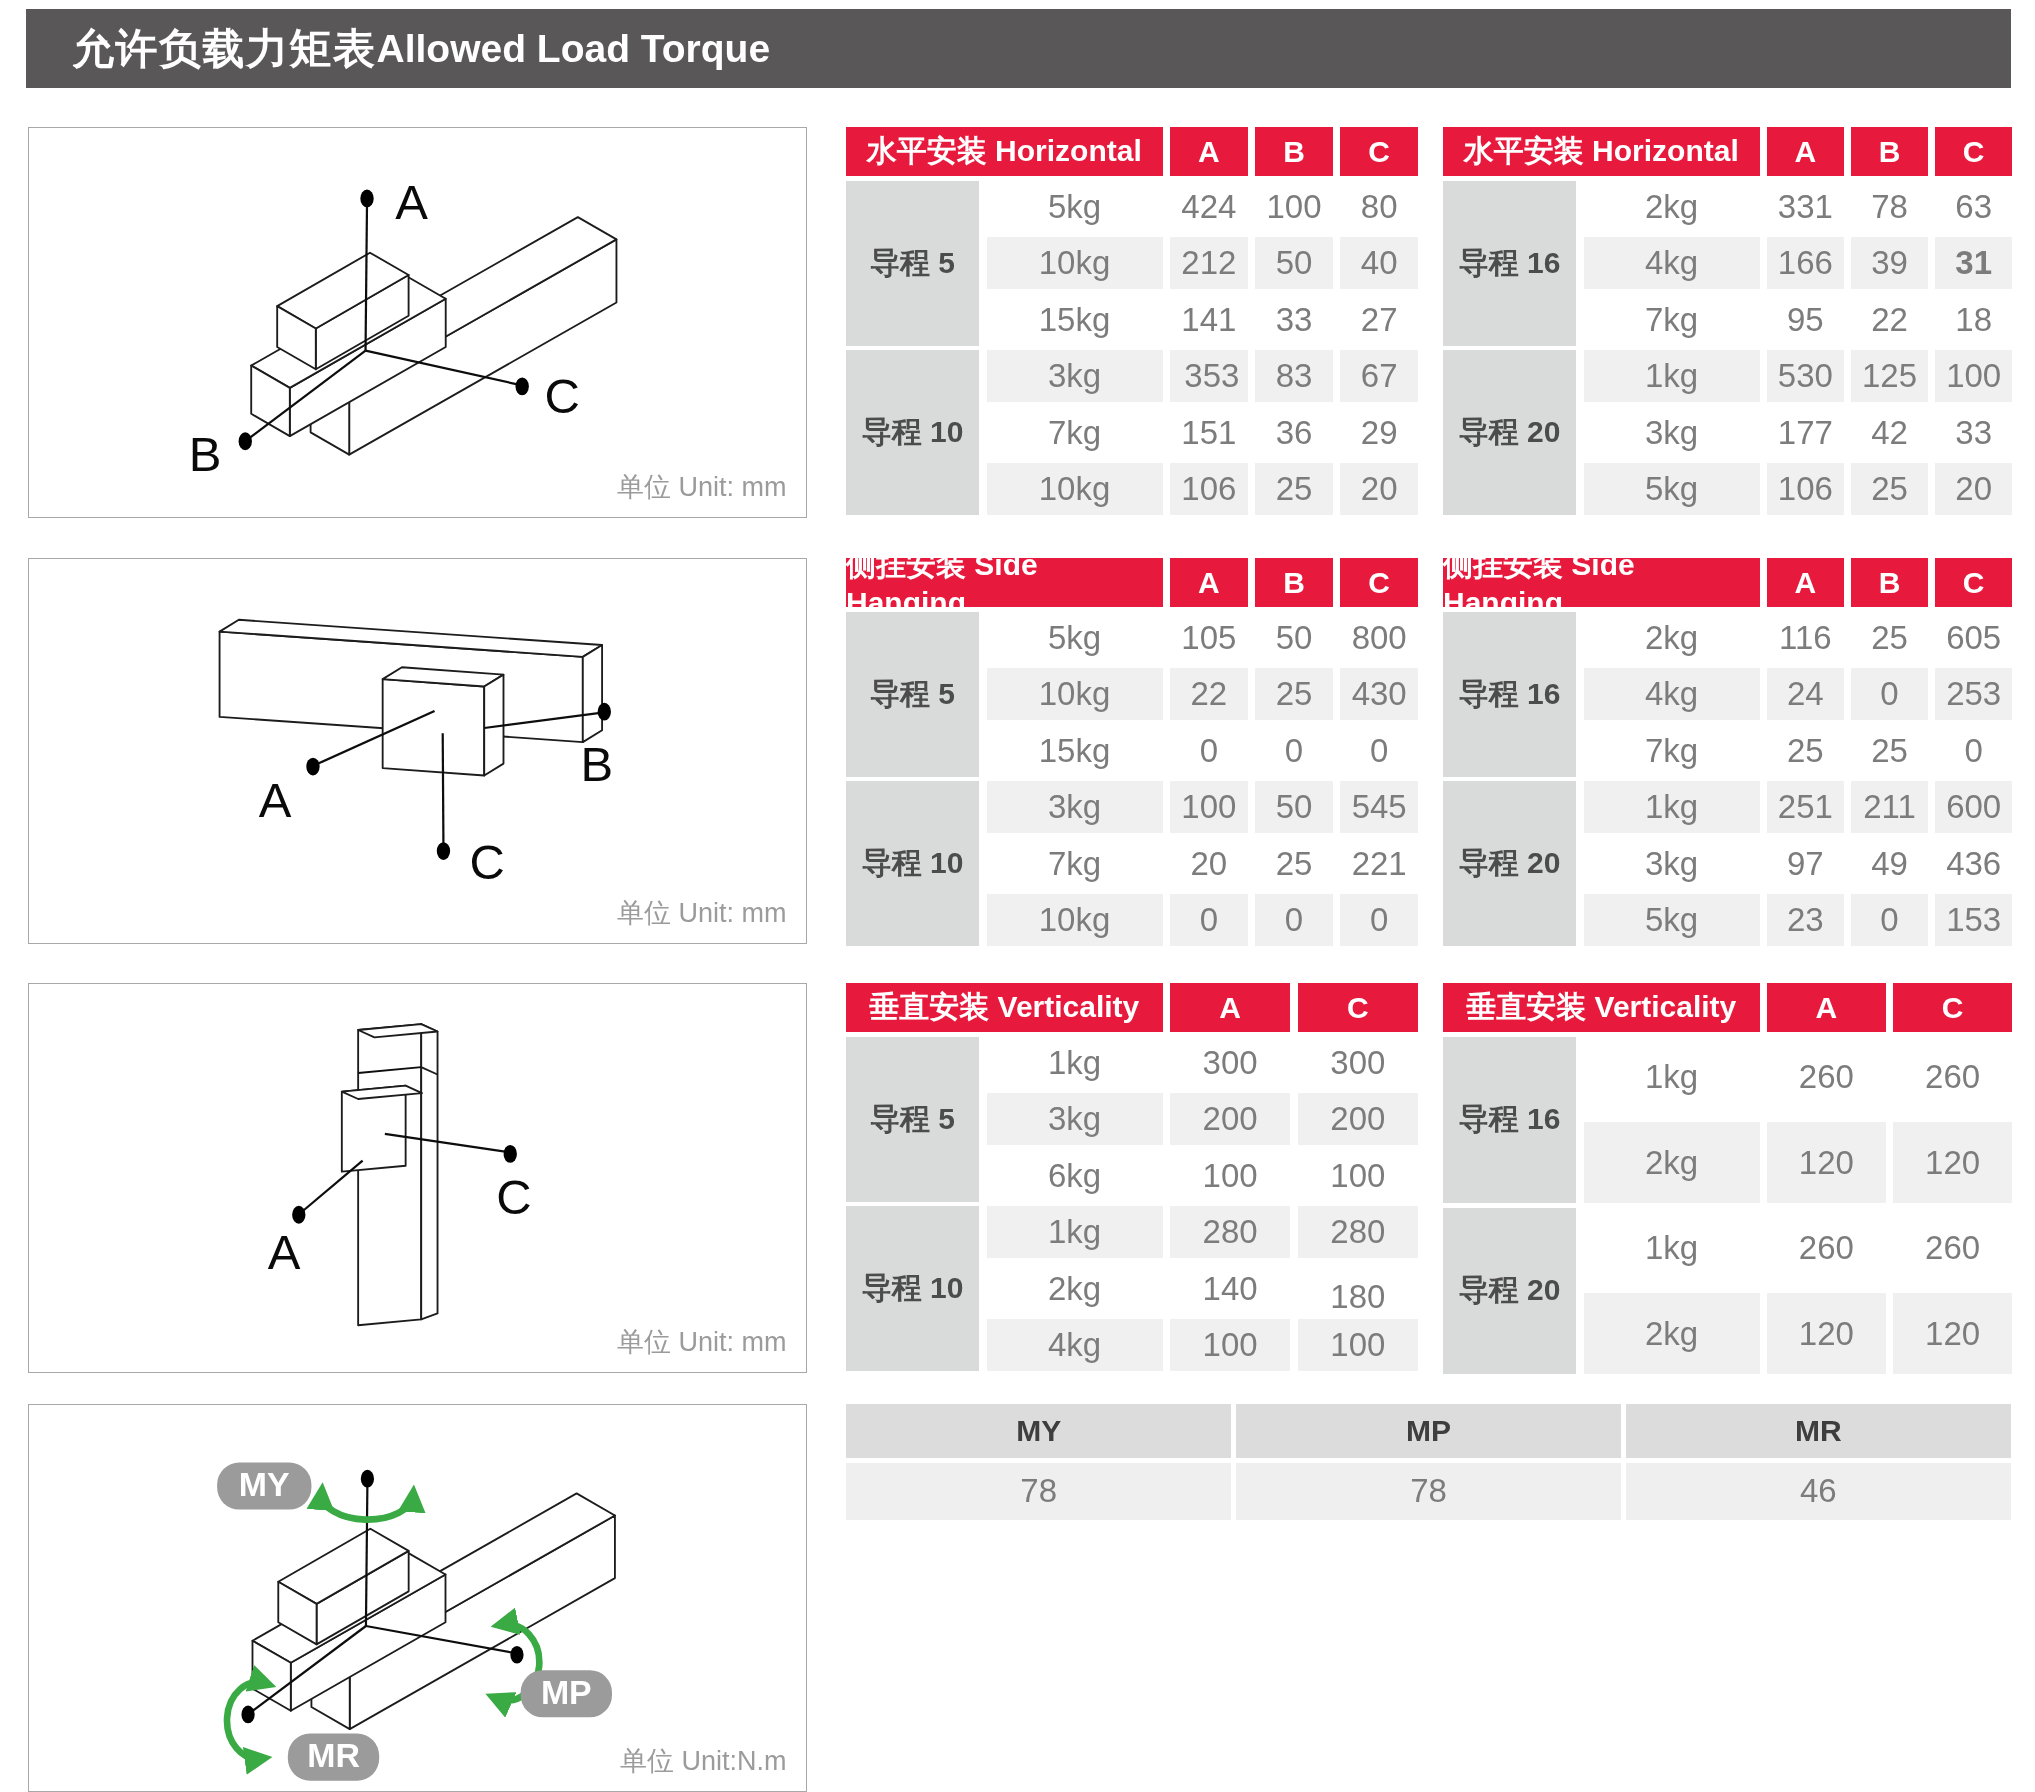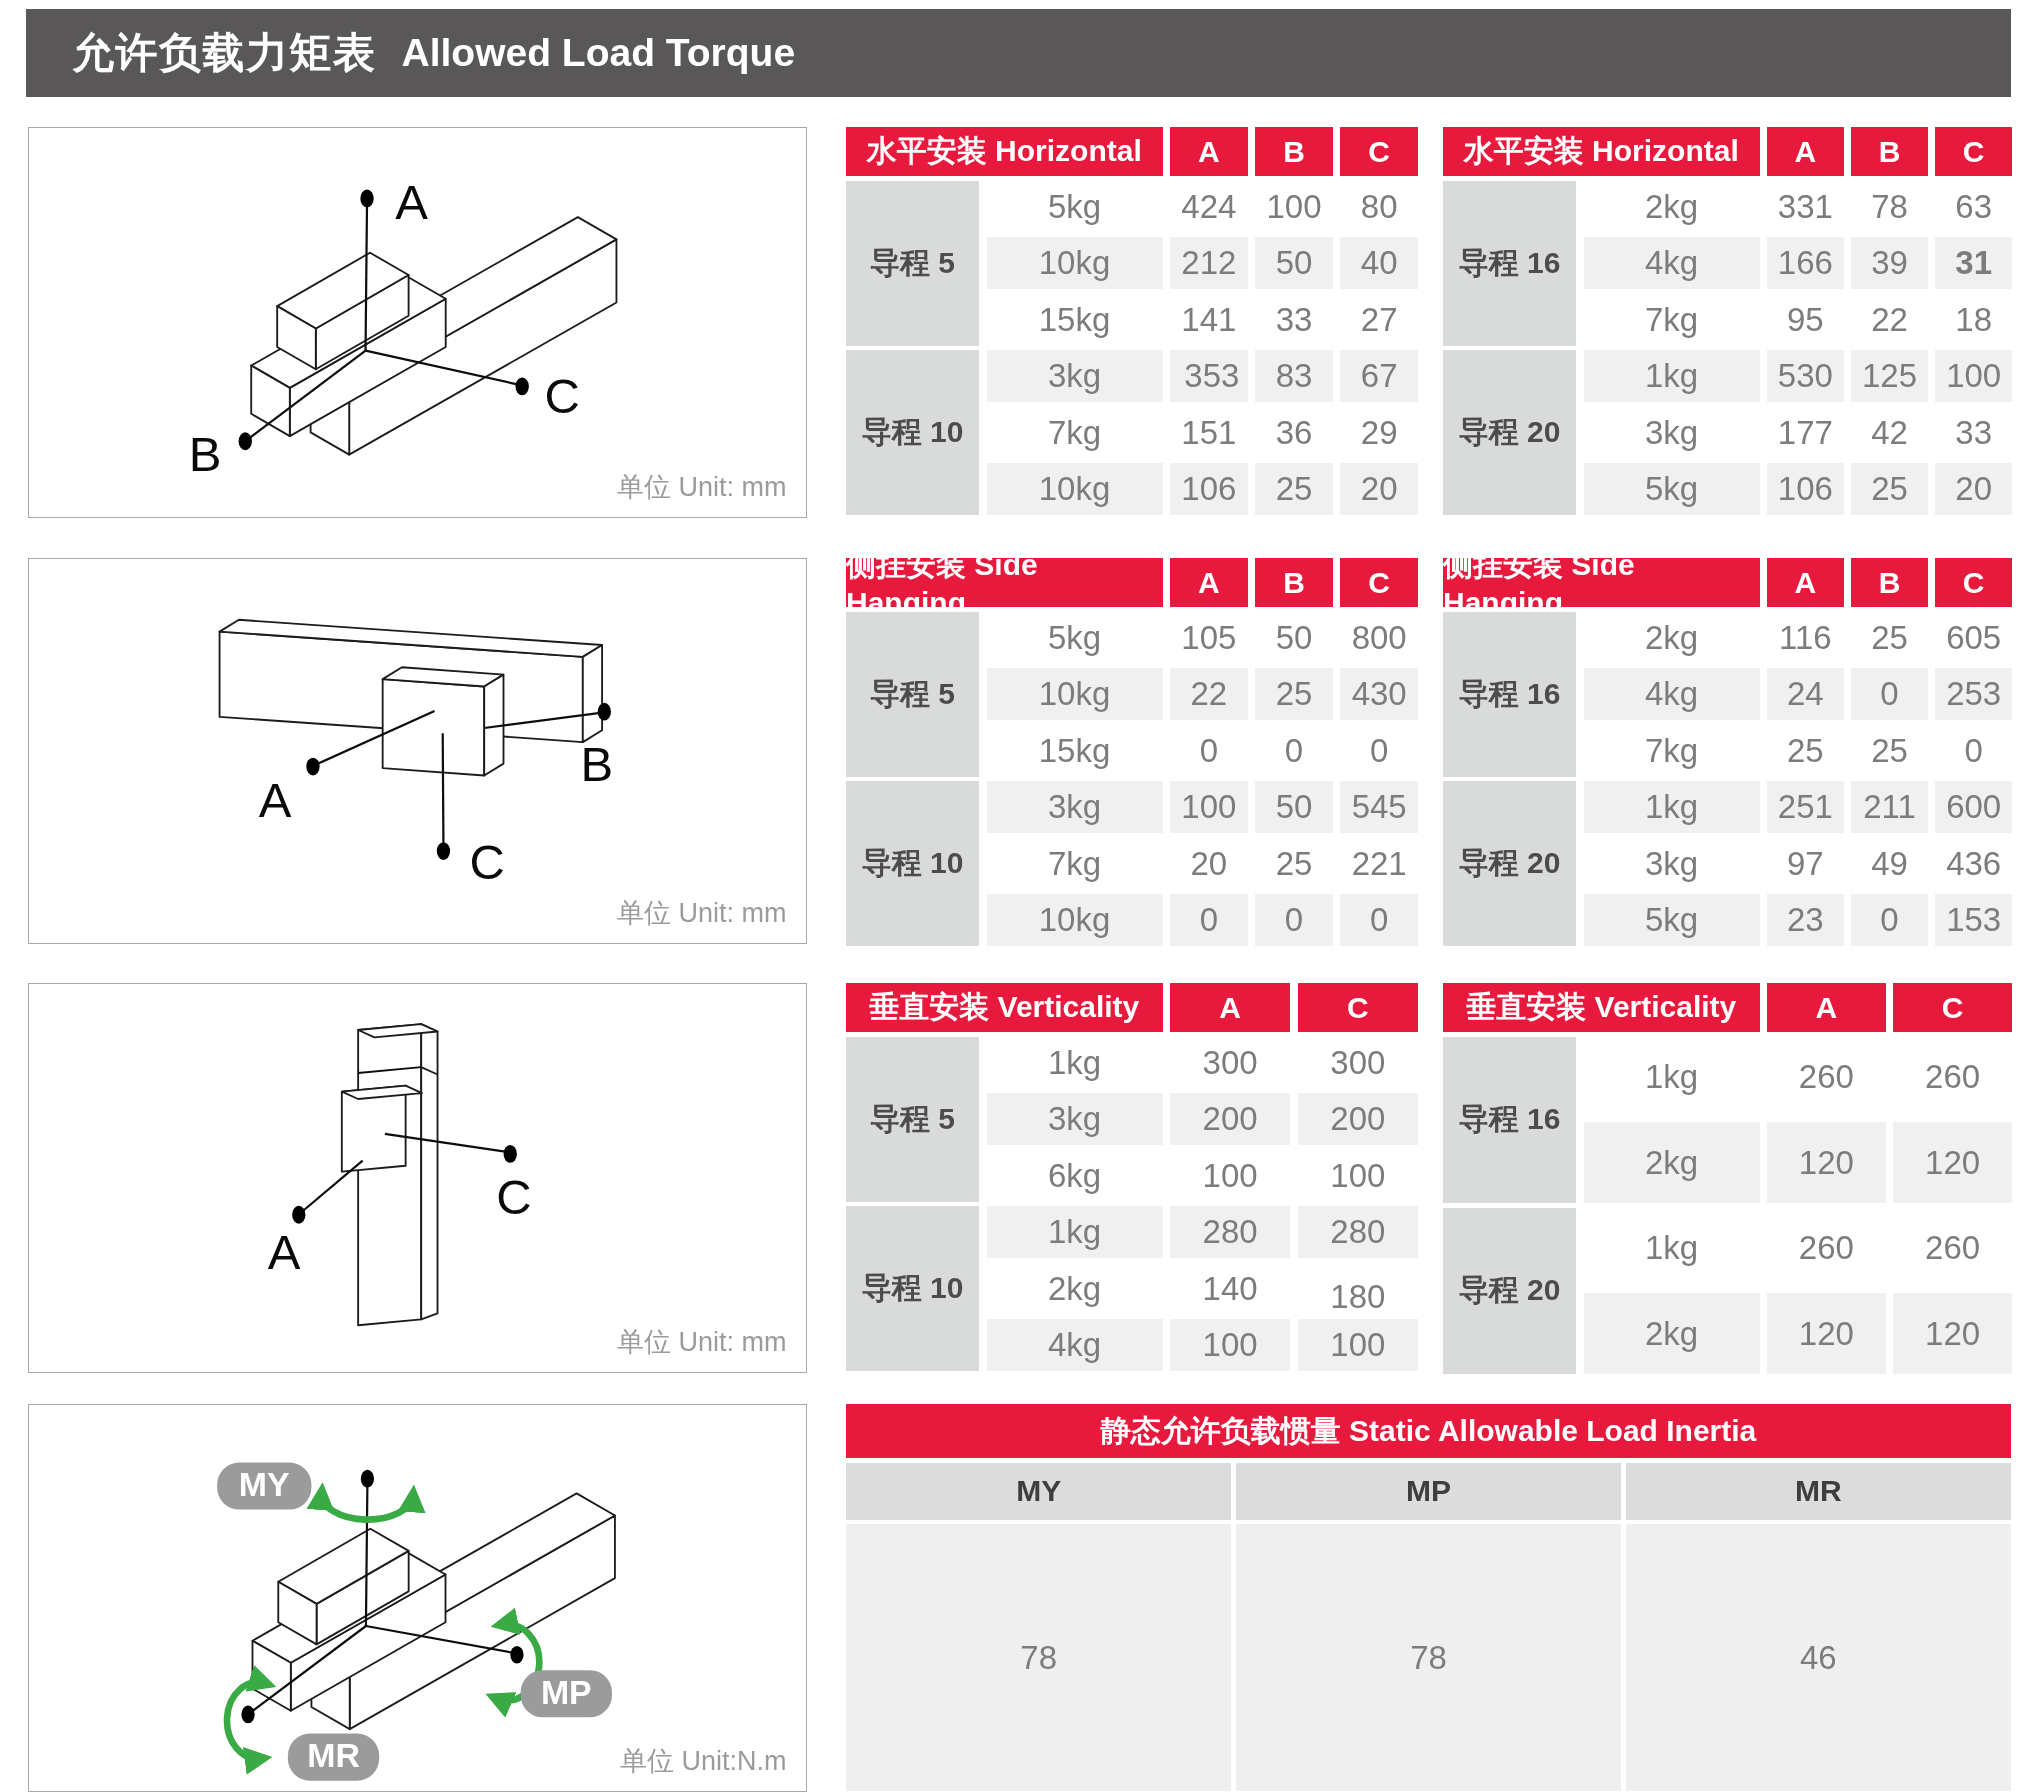--- a/index.html
+++ b/index.html
@@ -5,23 +5,23 @@
   :root{
     --accent-red:#e7193c; --title-bar:#595757; --lead-cell:#d9dbda;
     --row-alt:#f0f0f0; --header-gray:#dcdcdc; --value-area:#f0efef;
     --green-arrow:#3aaa44; --pill-gray:#9b9b9b;
   }
   html,body{margin:0;padding:0;background:#fff;}
   body{font-family:"Liberation Sans","DejaVu Sans",sans-serif;}
   .page{position:relative;width:2035px;height:1792px;background:#fff;overflow:hidden;}
 
   
-  .titlebar{position:absolute;left:26px;top:9px;width:1985px;height:88px;
+  .titlebar{position:absolute;left:26px;top:9px;width:1985px;height:79px;
     background:var(--title-bar);color:#fff;display:flex;align-items:center;
-    padding-left:46px;box-sizing:border-box;gap:25px;}
+    padding-left:46px;box-sizing:border-box;}
   .t-zh{font-size:42px;font-weight:700;letter-spacing:1.5px;}
   .t-en{font-size:39px;font-weight:700;}
 
   
   .dbox{position:absolute;left:28px;width:779px;background:#fff;border:1.5px solid #a8a8a8;box-sizing:border-box;}
   .dbox svg{display:block;width:100%;height:100%;}
   .unit{position:absolute;right:19.4px;bottom:12px;font-size:27px;color:#9b9b9b;}
 
   
   .ltable{position:absolute;display:grid;column-gap:7.5px;row-gap:4.5px;}
@@ -328,21 +328,20 @@
       <div class="cell lead" style="grid-area: 4 / 1 / span 2;">导程 20</div>
       <div class="cell load" style="grid-area: 4 / 2;">1kg</div>
       <div class="cell val" style="grid-area: 4 / 3;">260</div>
       <div class="cell val" style="grid-area: 4 / 4;">260</div>
       <div class="cell load alt" style="grid-area: 5 / 2;">2kg</div>
       <div class="cell val alt" style="grid-area: 5 / 3;">120</div>
       <div class="cell val alt" style="grid-area: 5 / 4;">120</div>
     </div>
 
   <div class="itable">
-    <div class="cell hc it-title">静态允许负载惯量 Static Allowable Load Inertia</div>
     <div class="cell ith">MY</div>
     <div class="cell ith">MP</div>
     <div class="cell ith">MR</div>
     <div class="cell itv">78</div>
     <div class="cell itv">78</div>
     <div class="cell itv">46</div>
   </div>
 
 </div>
 

